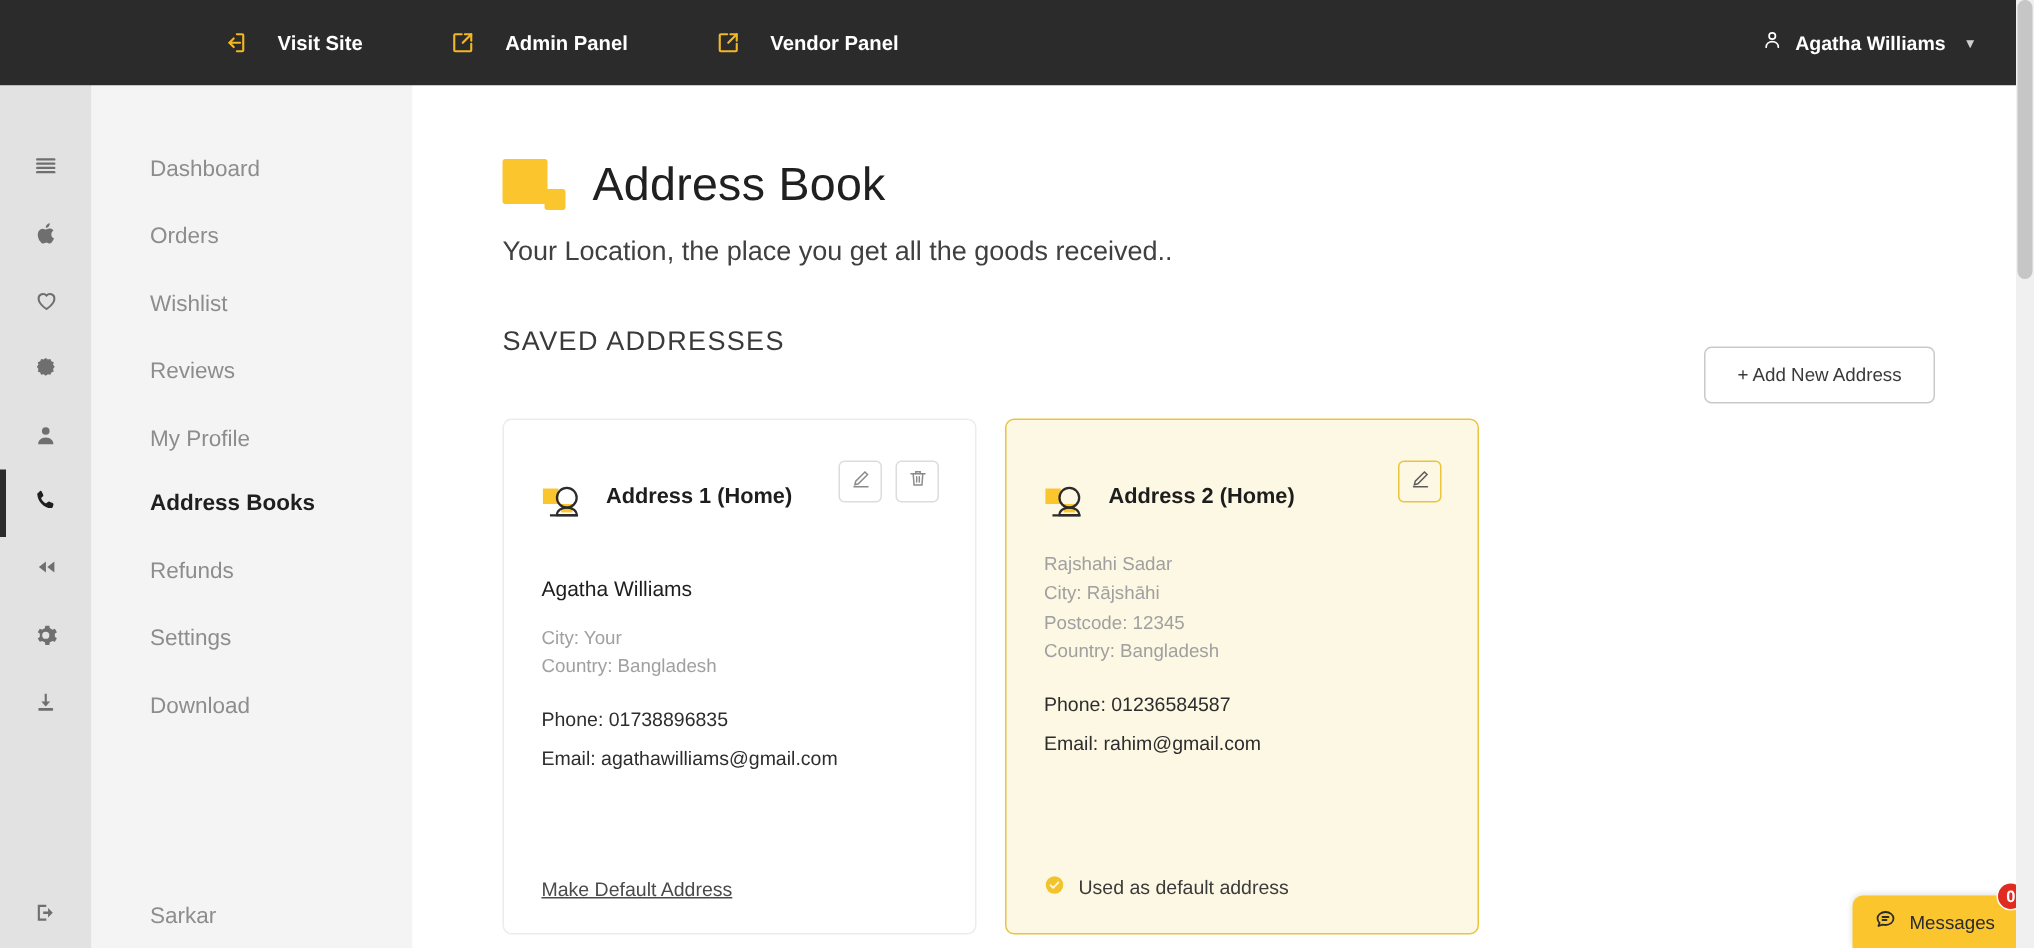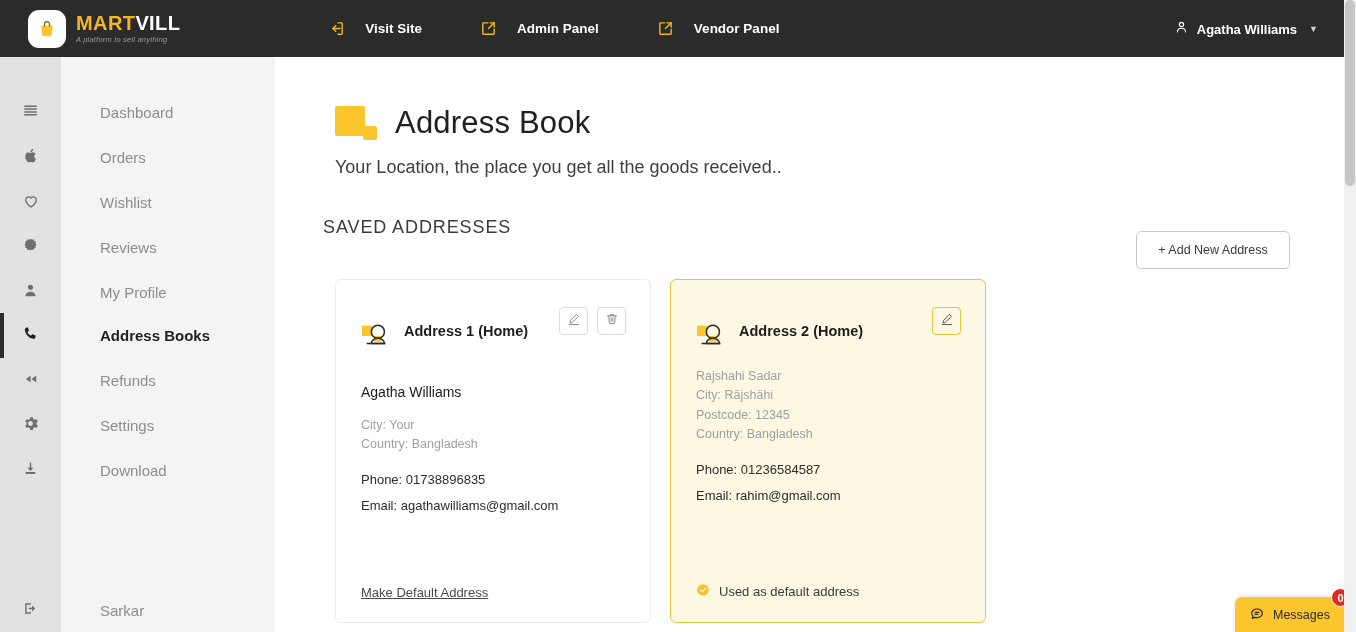--- a/index.html
+++ b/index.html
@@ -78,21 +78,21 @@
 
   .page-head { position: absolute; left: 60px; top: 41px; }
   .title-row { display: flex; align-items: flex-end; }
   .deco { position: relative; width: 48px; height: 46px; margin-right: 12px; }
   .deco .sq-lg { position: absolute; left: 0; top: 8px; width: 30px; height: 30px; background: #fbc52d; border-radius: 2px; }
   .deco .sq-sm { position: absolute; left: 28px; top: 28px; width: 14px; height: 14px; background: #fbc52d; border-radius: 2px; }
   .page-title { font-size: 31px; color: #202020; letter-spacing: .2px; line-height: 1; padding-bottom: 6px; }
   .page-sub { margin-top: 13px; font-size: 18px; color: #404040; }
 
   .section-head {
-    position: absolute; left: 48px; top: 160px;
+    position: absolute; left: 60px; top: 160px;
     font-size: 18px; color: #3a3a3a; letter-spacing: .9px;
   }
   .add-btn {
     position: absolute; left: 861px; top: 174px;
     width: 154px; height: 38px; border: 1px solid #c9c9c9; border-radius: 5px;
     background: #fff; font-family: inherit; font-size: 12.5px; color: #3a3a3a;
     cursor: pointer;
   }
 
   
@@ -152,34 +152,20 @@
 
   
   .scrollbar { position: absolute; right: 0; top: 0; width: 12px; height: 632px; background: #f0f0f0; }
   .scroll-thumb { position: absolute; right: 1px; top: 0; width: 10px; height: 186px; background: #c6c6c6; border-radius: 5px; }
 </style>
 </head>
 <body>
 
 <div class="topbar">
 
-  <div class="logo-wrap">
-    <div class="logo-badge">
-      <svg width="20" height="20" viewBox="0 0 24 24">
-        <path d="M5 8h14l-1.2 11.2a1.6 1.6 0 0 1-1.6 1.4H7.8a1.6 1.6 0 0 1-1.6-1.4z" fill="#fbc52d"></path>
-        <path d="M9 9V6.2A3 3 0 0 1 12 3.2a3 3 0 0 1 3 3V9" fill="none" stroke="#7a5d00" stroke-width="1.5"></path>
-      </svg>
-    </div>
-    <div class="logo-text">
-      <div class="logo-title">
-        <span class="mart">MART</span><span class="vill">VILL</span>
-      </div>
-      <div class="logo-tagline">A platform to sell anything</div>
-    </div>
-  </div>
 
   <div class="nav-items">
     <div class="nav-item">
       <span>
         <svg width="17" height="17" viewBox="0 0 24 24" fill="none" stroke="#f2b824" stroke-width="2" stroke-linecap="round" stroke-linejoin="round">
           <path d="M14 4h5a1 1 0 0 1 1 1v14a1 1 0 0 1-1 1h-5"></path>
           <path d="M11 8l-4 4 4 4"></path>
             <path d="M7 12h10"></path>
         </svg>
       </span>

